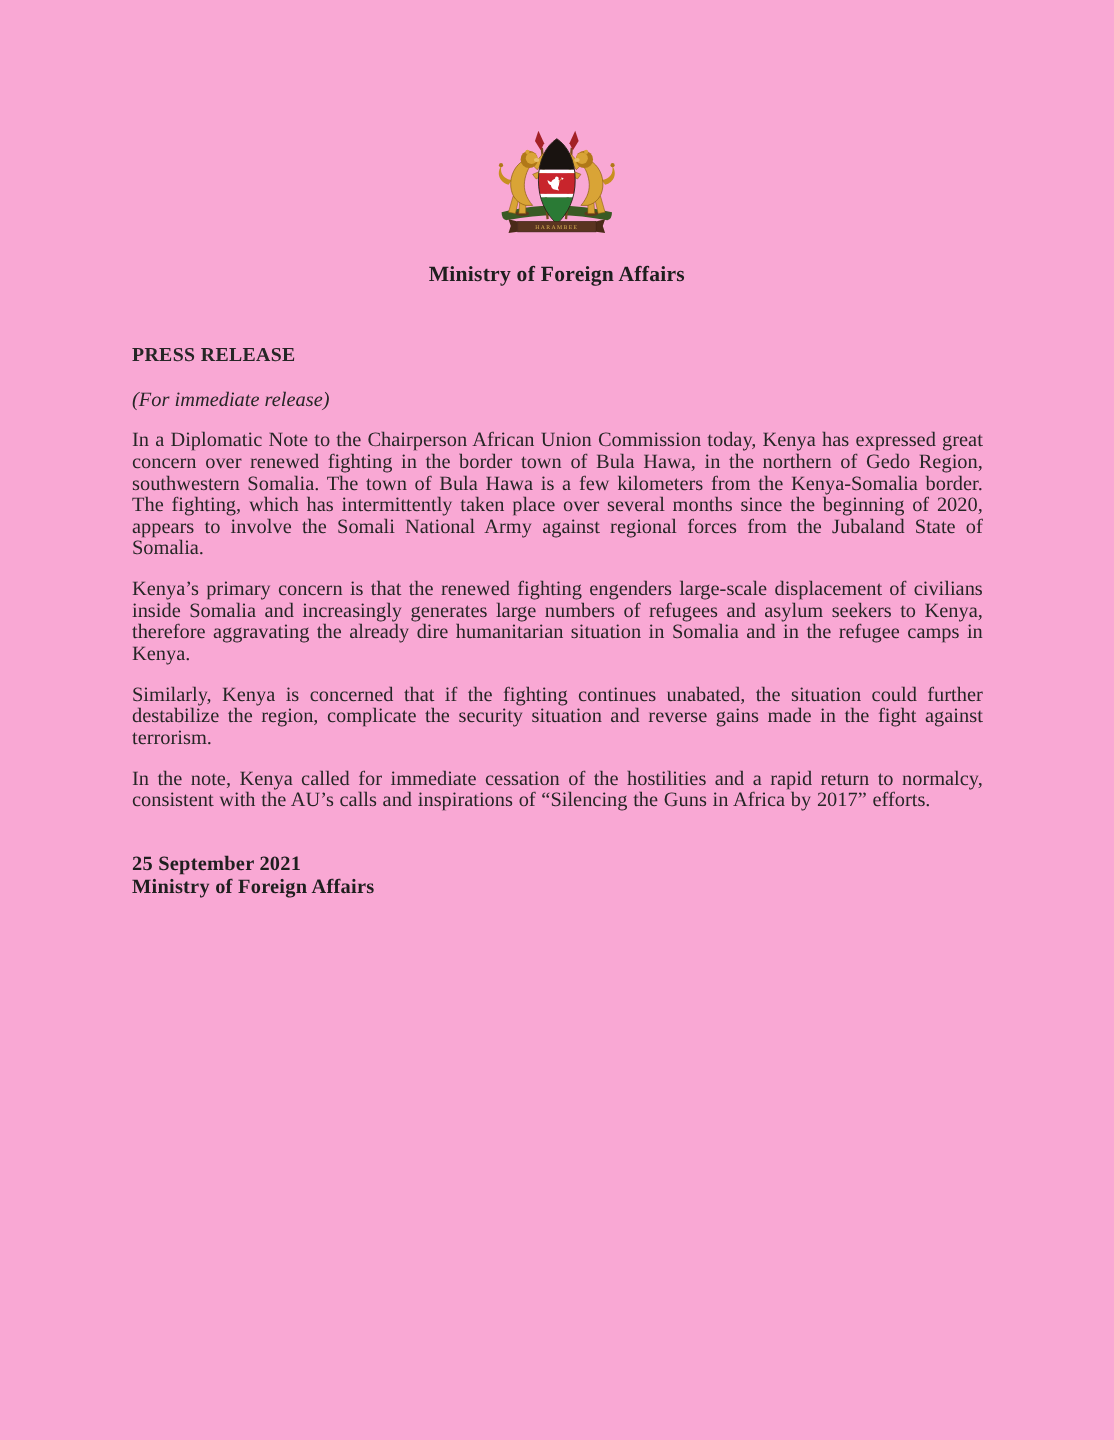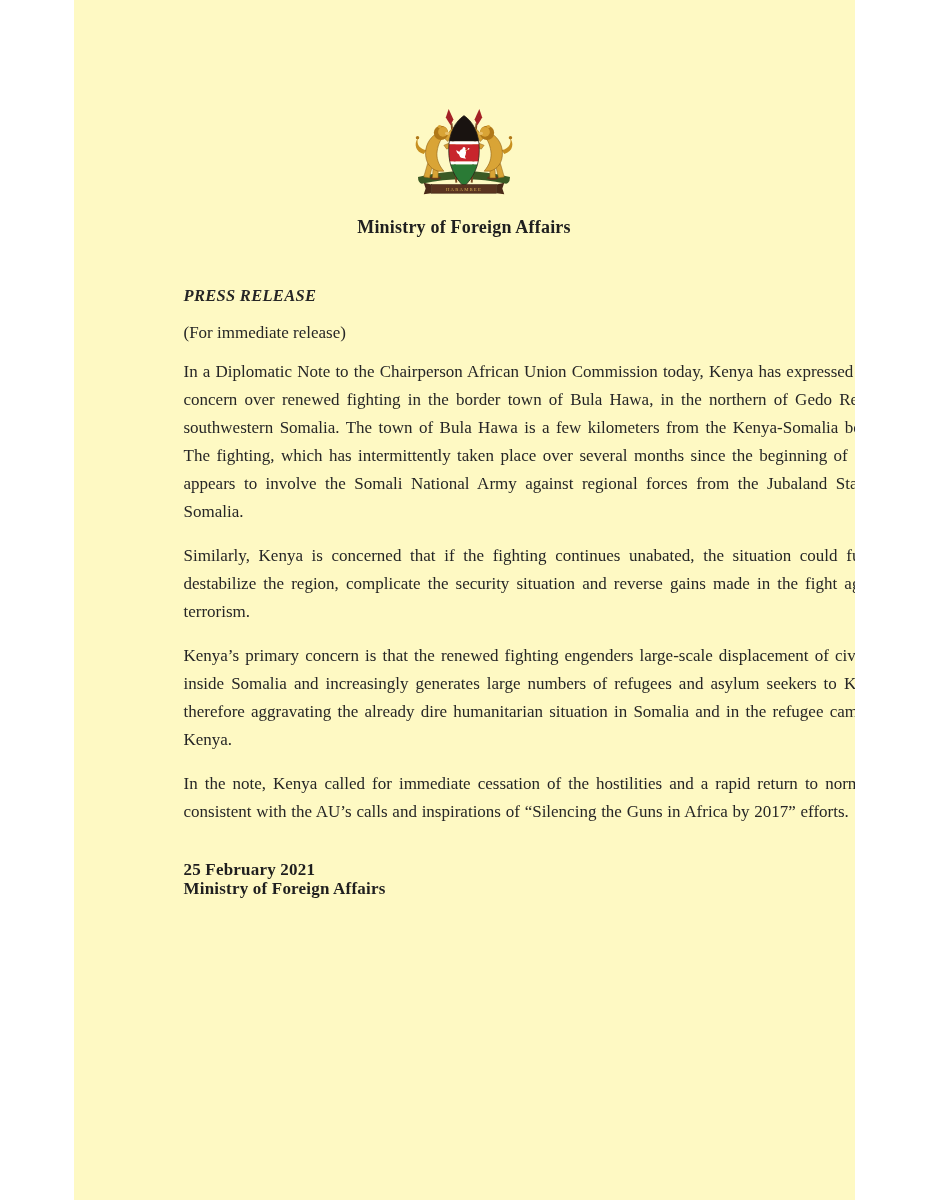--- a/index.html
+++ b/index.html
@@ -3,24 +3,24 @@
 <meta charset="utf-8">
 <style>
   html, body {
     margin: 0;
     padding: 0;
     background: #ffffff;
     font-family: "Liberation Serif", serif;
   }
   .page {
     position: relative;
-    width: 781px;
+    width: 928px;
     height: 1200px;
     margin: 0 auto;
-    background: #fef9c3;
+    background: #f9a8d4;
     overflow: hidden;
     color: #262626;
   }
   .header {
     position: absolute;
     top: 106px;
     left: 0;
     width: 100%;
     text-align: center;
   }
@@ -43,37 +43,37 @@
     left: 110px;
     width: 709px;
     font-size: 17px;
   }
   .press-label {
     margin: 0;
     font-weight: bold;
     font-size: 16.5px;
     letter-spacing: 0.3px;
     line-height: 18px;
-    font-style: italic;
   }
   .release-note {
     margin: 19px 0 0 0;
+    font-style: italic;
     font-size: 17px;
     line-height: 18px;
   }
   .release-title {
     margin: 17px 0 0 0;
     font-weight: bold;
     font-size: 17px;
     line-height: 18px;
   }
   .body-para {
     margin: 16px 0 0 0;
     text-align: justify;
-    line-height: 28px;
+    line-height: 18px;
     word-spacing: 0.5px;
   }
   .signoff {
     margin-top: 34px;
     line-height: 19px;
   }
   .signoff p {
     margin: 0;
     font-size: 17px;
     font-weight: bold;
@@ -154,23 +154,23 @@
       </svg>
     </div>
     <div class="ministry-title">Ministry of Foreign Affairs</div>
   </div>
 
   <div class="content">
     <p class="press-label">PRESS RELEASE</p>
     <p class="release-note">(For immediate release)</p>
 
     <p class="body-para">In a Diplomatic Note to the Chairperson African Union Commission today, Kenya has expressed great concern over renewed fighting in the border town of Bula Hawa, in the northern of Gedo Region, southwestern Somalia. The town of Bula Hawa is a few kilometers from the Kenya-Somalia border. The fighting, which has intermittently taken place over several months since the beginning of 2020, appears to involve the Somali National Army against regional forces from the Jubaland State of Somalia.</p>
+    <p class="body-para">Kenya’s primary concern is that the renewed fighting engenders large-scale displacement of civilians inside Somalia and increasingly generates large numbers of refugees and asylum seekers to Kenya, therefore aggravating the already dire humanitarian situation in Somalia and in the refugee camps in Kenya.</p>
     <p class="body-para">Similarly, Kenya is concerned that if the fighting continues unabated, the situation could further destabilize the region, complicate the security situation and reverse gains made in the fight against terrorism.</p>
-    <p class="body-para">Kenya’s primary concern is that the renewed fighting engenders large-scale displacement of civilians inside Somalia and increasingly generates large numbers of refugees and asylum seekers to Kenya, therefore aggravating the already dire humanitarian situation in Somalia and in the refugee camps in Kenya.</p>
     <p class="body-para">In the note, Kenya called for immediate cessation of the hostilities and a rapid return to normalcy, consistent with the AU’s calls and inspirations of “Silencing the Guns in Africa by 2017” efforts.</p>
 
     <div class="signoff">
-      <p class="date-line">25 February 2021</p>
+      <p class="date-line">25 September 2021</p>
       <p class="sig-line">Ministry of Foreign Affairs</p>
     </div>
   </div>
 
 </div>
 
 </body></html>

